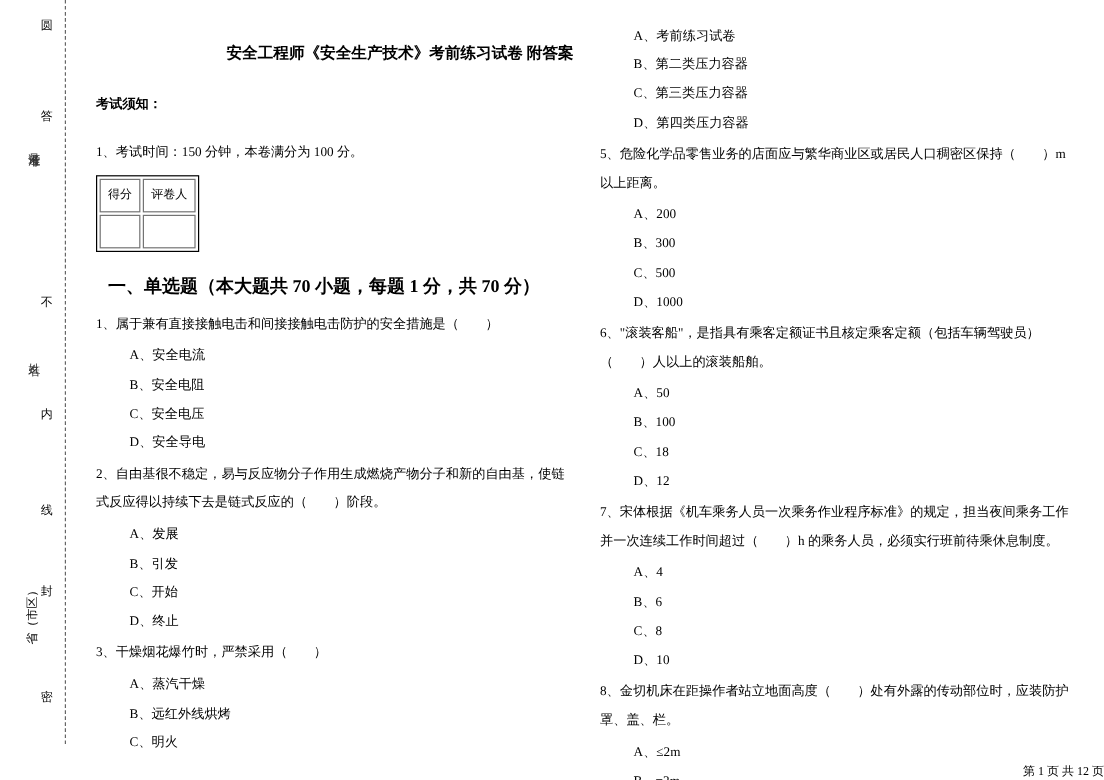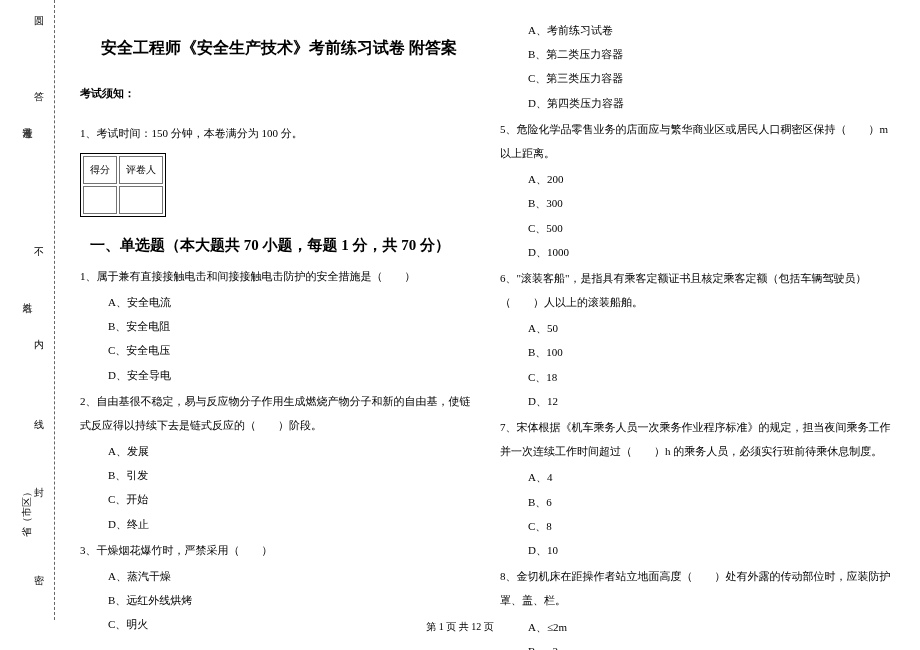--- a/index.html
+++ b/index.html
@@ -41,22 +41,22 @@
     .col {
       position: absolute;
       top: 18px;
       width: 398px;
       line-height: 2.2;
     }
     .col1 { left: 80px; }
     .col2 { left: 500px; }
     .title {
       font-weight: bold;
-      font-size: 16px;
-      text-align: center;
+      font-size: 13px;
+      text-align: right;
       margin-bottom: 12px;
       margin-top: 12px;
     }
     .notice-hd { font-weight: bold; margin: 16px 0; }
     .notice-item { text-indent: 0; margin: 1px 0; }
     .score-box {
       display: inline-block;
       border: 1px solid #000;
       margin: 6px 0 4px 0;
     }
@@ -69,24 +69,24 @@
       font-weight: bold;
       font-size: 15px;
       display: inline-block;
       margin-left: 10px;
       vertical-align: middle;
     }
     .q { margin: 2px 0; }
     .opt { padding-left: 28px; }
     .footer {
       position: absolute;
-      bottom: 16px;
+      bottom: 0;
       left: 0;
       width: 100%;
-      text-align: center;
+      text-align: right;
       font-size: 10px;
       color: #000;
     }
     .binding-zone-text {
       position: absolute;
       font-size: 10px;
     }
   </style>
 </head>
 <body>

